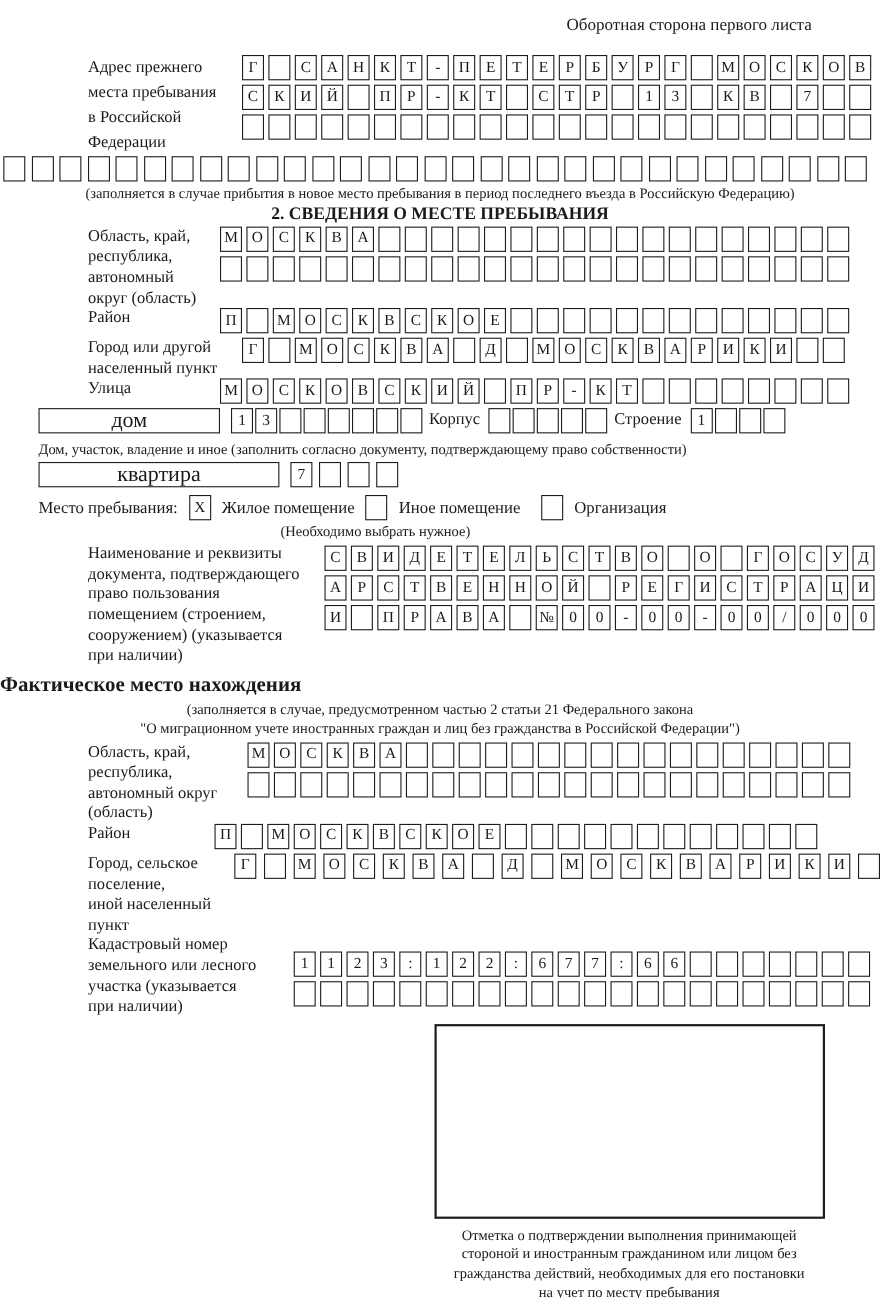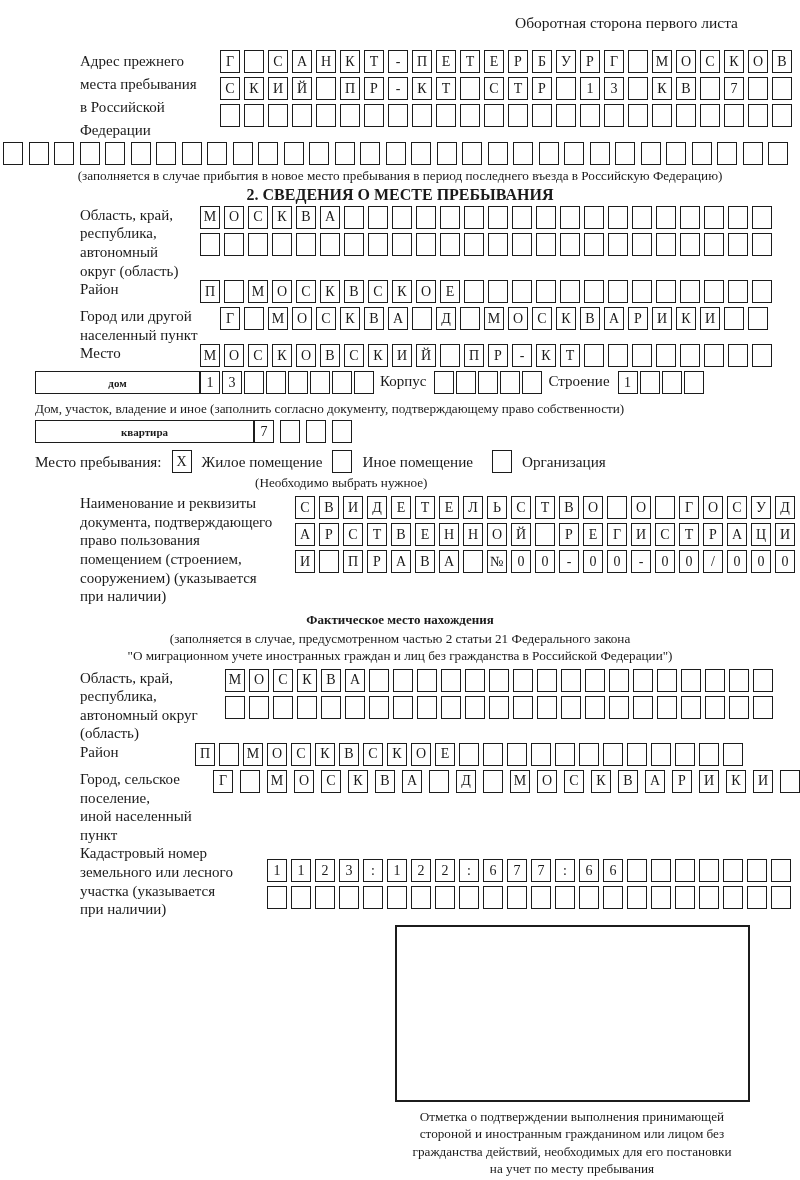--- a/index.html
+++ b/index.html
@@ -32,36 +32,36 @@
 
   .note { font-size: 13.2px; line-height: 1.28; }
   .note-c { text-align: center; margin-bottom: 1px; }
   .note-l { padding-left: 35px; margin-bottom: 2px; }
   .sec-title { text-align: center; font-weight: bold; font-size: 16px; margin: 1px 0 2px 0; }
 
   .hrow { display: flex; align-items: flex-start; padding-left: 35px; margin-bottom: 3px; }
   .bigbox {
     flex: none; height: 23px; border: 1.6px solid #1c1c1c;
     display: flex; align-items: center; justify-content: center;
-    font-size: 11px; margin-right: 0; font-weight: bold;
+    font-size: 20px; margin-right: 10px;
   }
   .bb165 { width: 165px; } .bb195 { width: 219px; }
   .inl-lbl { flex: none; margin: 2px 8px 0 6px; font-size: 15px; }
 
   .stay { display: flex; align-items: center; padding-left: 35px; gap: 10px; margin-bottom: 2px; }
   .stay .lbl-inline { font-size: 15.2px; }
   .chk {
     flex: none; width: 20px; height: 23px; border: 1.6px solid #1c1c1c;
     display: inline-flex; align-items: center; justify-content: center; font-size: 14px;
   }
   .chk-org { margin-left: 9px; }
   .sel-note { padding-left: 255px; margin-bottom: 2px; }
 
   .doc-rows { margin-top: 2px; }
-  .af-title { text-align: center; font-weight: bold; font-size: 13px; margin: 6px 0 3px 0; }
+  .af-title { text-align: left; font-weight: bold; font-size: 19px; margin: 6px 0 3px 0; }
   .cad-rows { margin-top: 15px; }
 
   .stamp-box {
     width: 355px; height: 177px; border: 2px solid #1c1c1c;
     margin: 6px 0 0 395px; background: #fff;
   }
   .stamp-note {
     width: 412px; margin: 6px 0 0 366px;
     text-align: center; font-size: 13.2px; line-height: 1.32;
   }
@@ -304,21 +304,21 @@
         <span class="cell">Р</span>
         <span class="cell">И</span>
         <span class="cell">К</span>
         <span class="cell">И</span>
         <span class="cell"></span>
         <span class="cell"></span>
       </div>
   </div>
 
   <div class="frow">
-    <div class="lbl w120">Место</div>
+    <div class="lbl w120">Улица</div>
     <div class="cells">
         <span class="cell">М</span>
         <span class="cell">О</span>
         <span class="cell">С</span>
         <span class="cell">К</span>
         <span class="cell">О</span>
         <span class="cell">В</span>
         <span class="cell">С</span>
         <span class="cell">К</span>
         <span class="cell">И</span>

